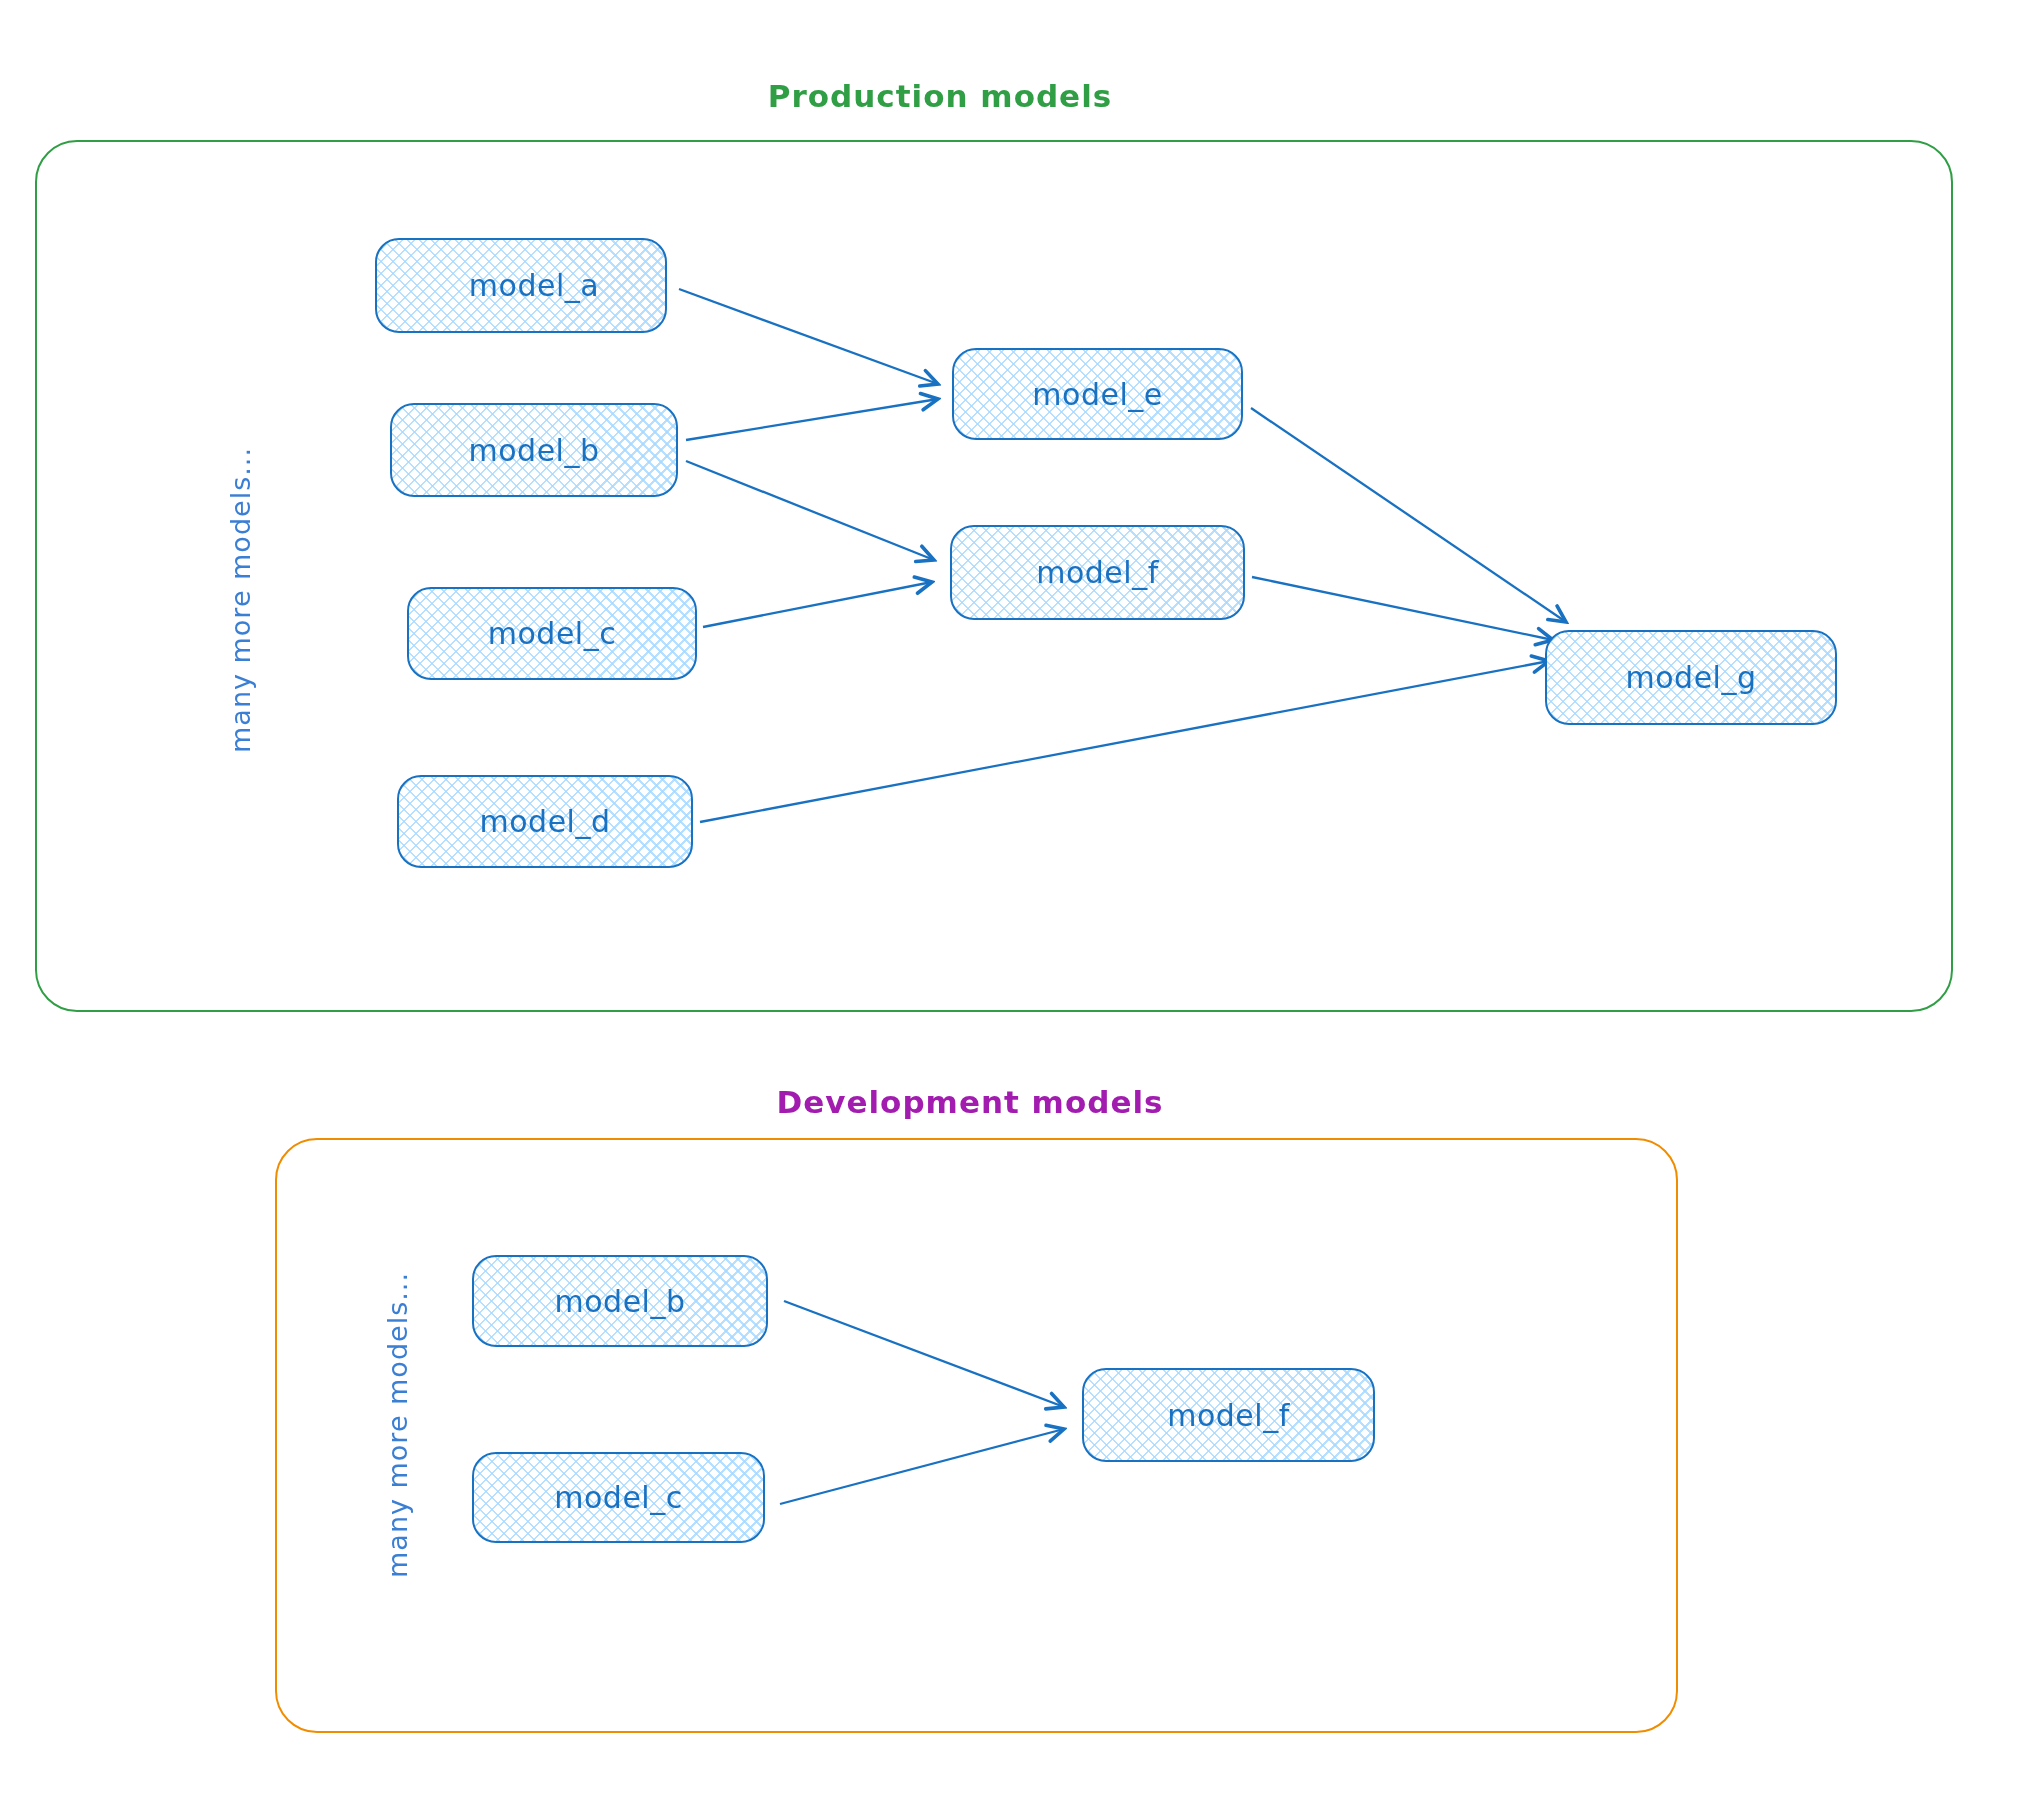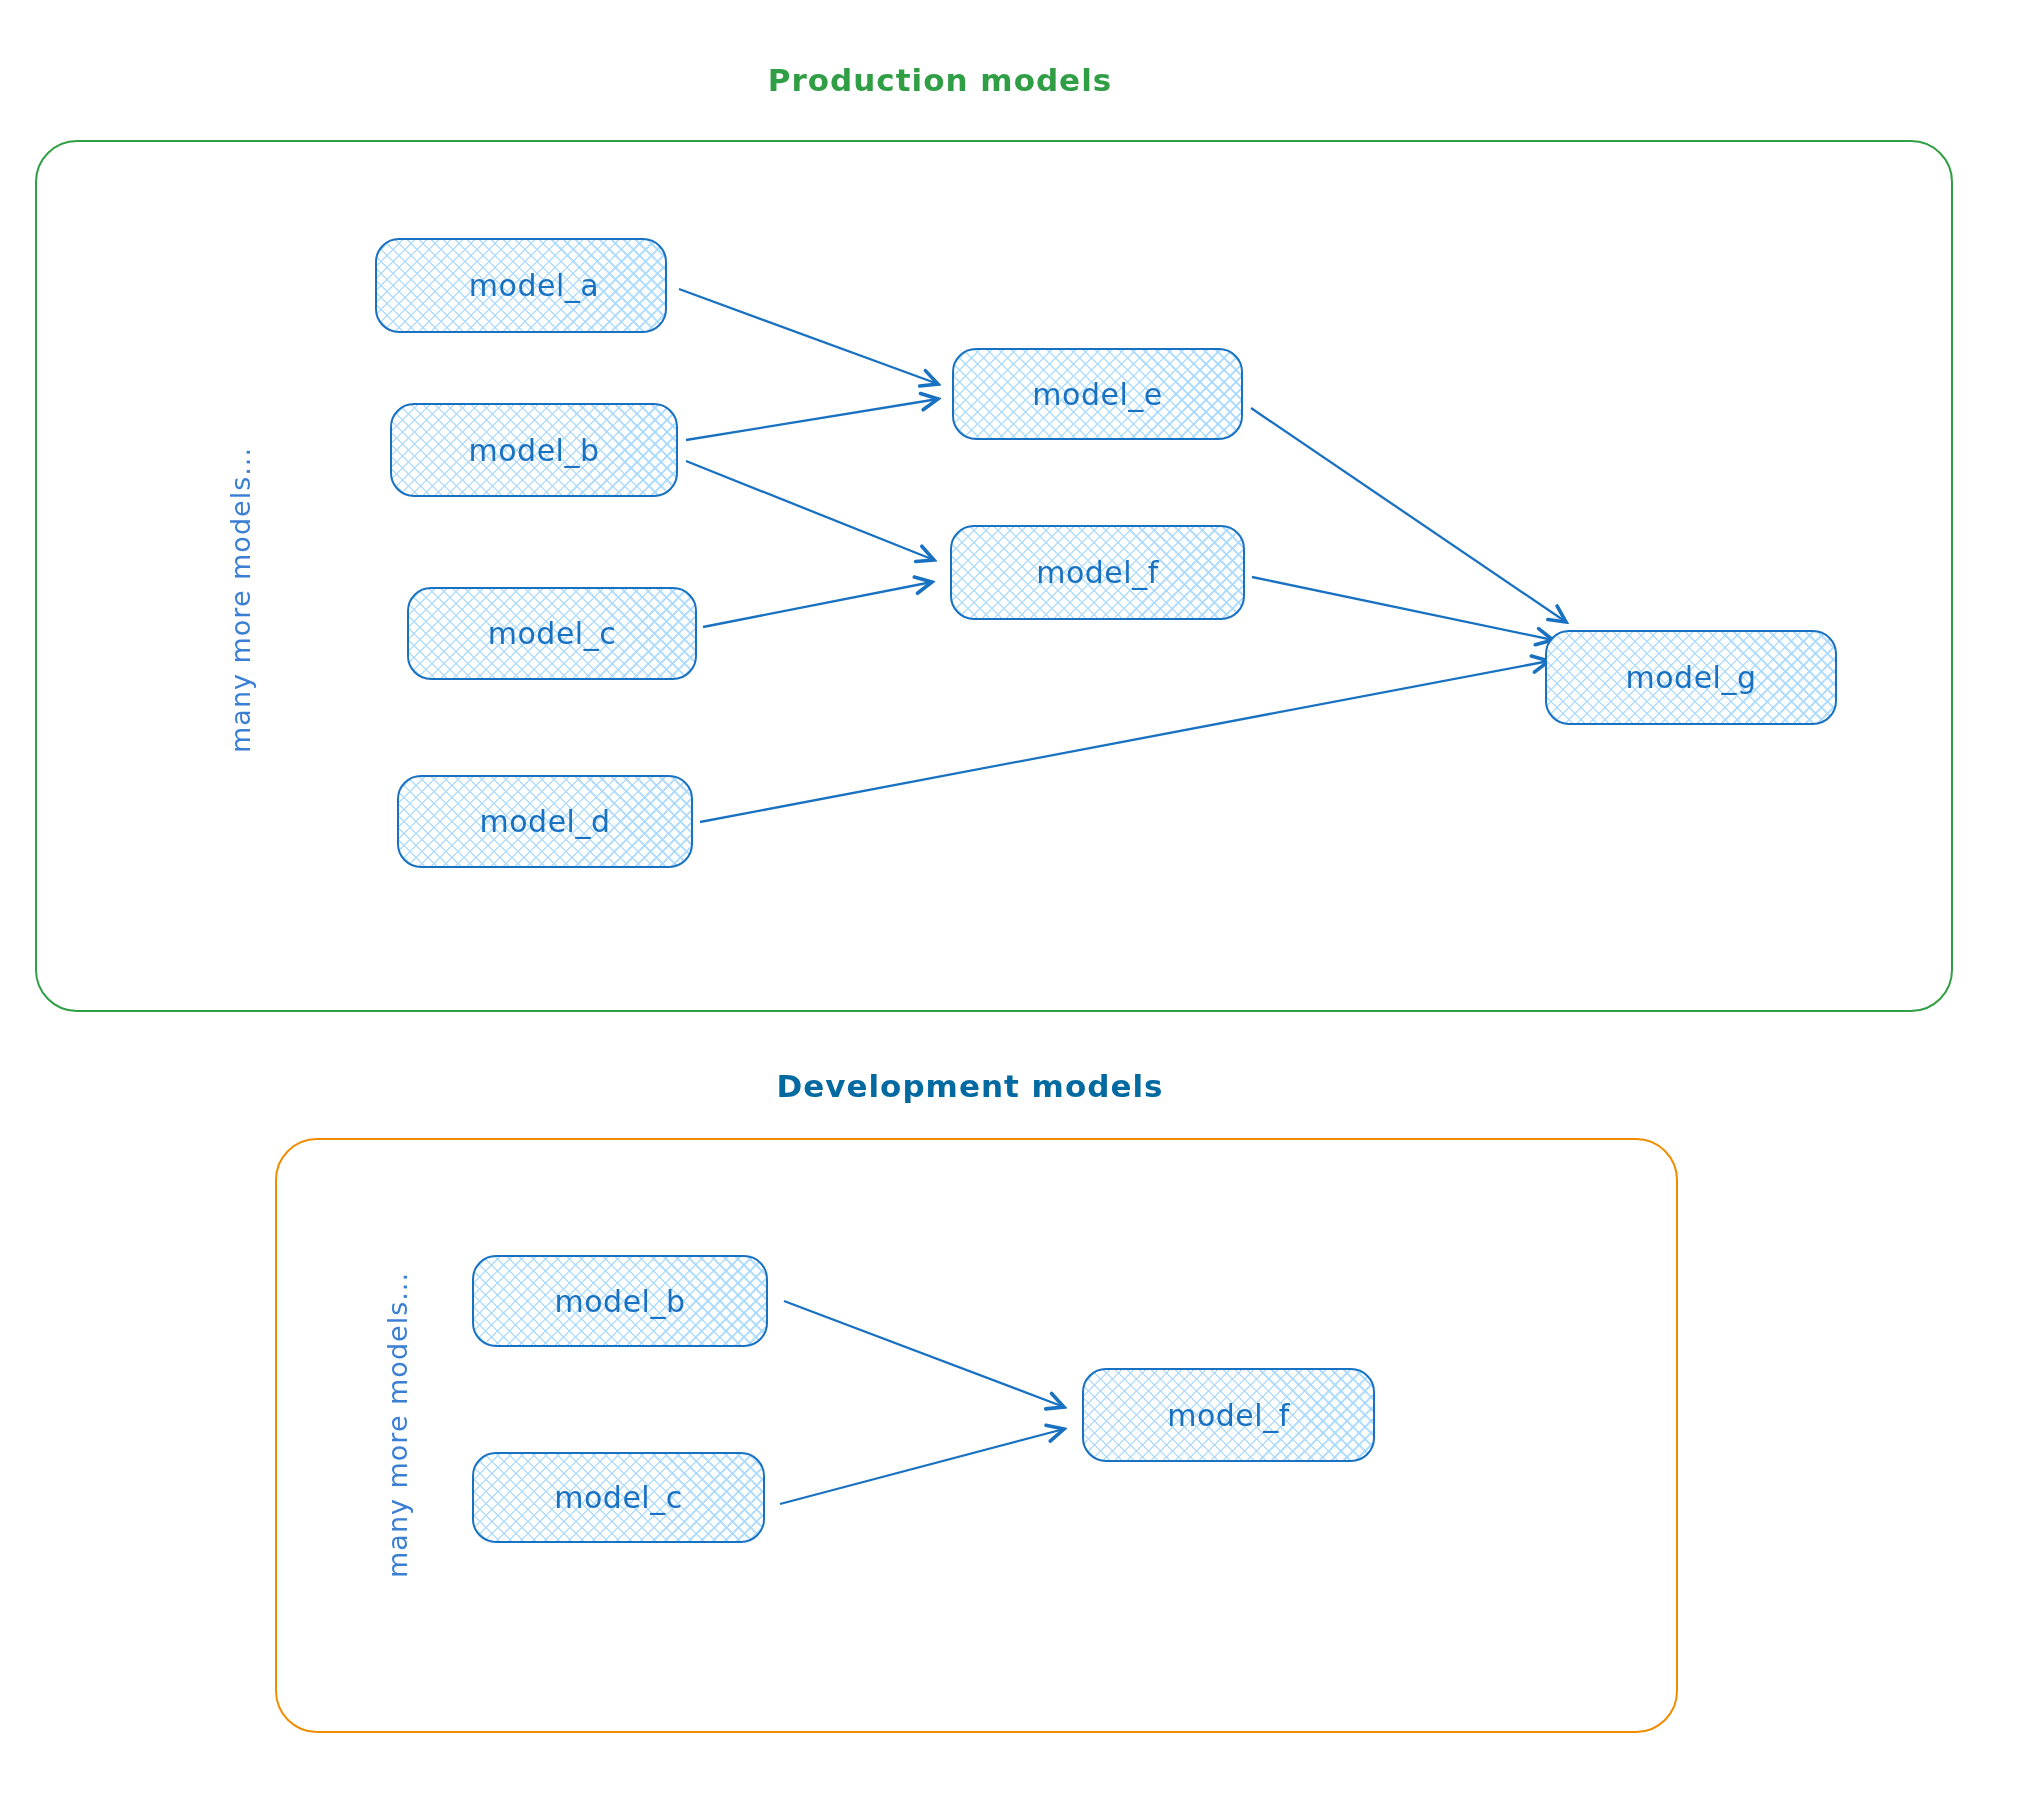--- a/index.html
+++ b/index.html
@@ -13,23 +13,24 @@
   .stage{position:absolute; inset:0; width:2024px; height:1818px;}
 
   .section-title{
     position:absolute;
     width:520px;
     text-align:center;
     font-size:31px;
     letter-spacing:1px;
     font-weight:bold;
     white-space:nowrap;
+    margin-top:16px;
   }
   .title-production{left:680px; top:62px; color:#2f9e44;}
-  .title-development{left:710px; top:1068px; color:#0369a1;}
+  .title-development{left:710px; top:1068px; color:#a21caf;}
 
   .container-box{
     position:absolute;
     border-radius:42px;
     background:transparent;
   }
   .container-production{
     left:35px; top:140px; width:1914px; height:868px;
     border:2.4px solid #2f9e44;
   }

